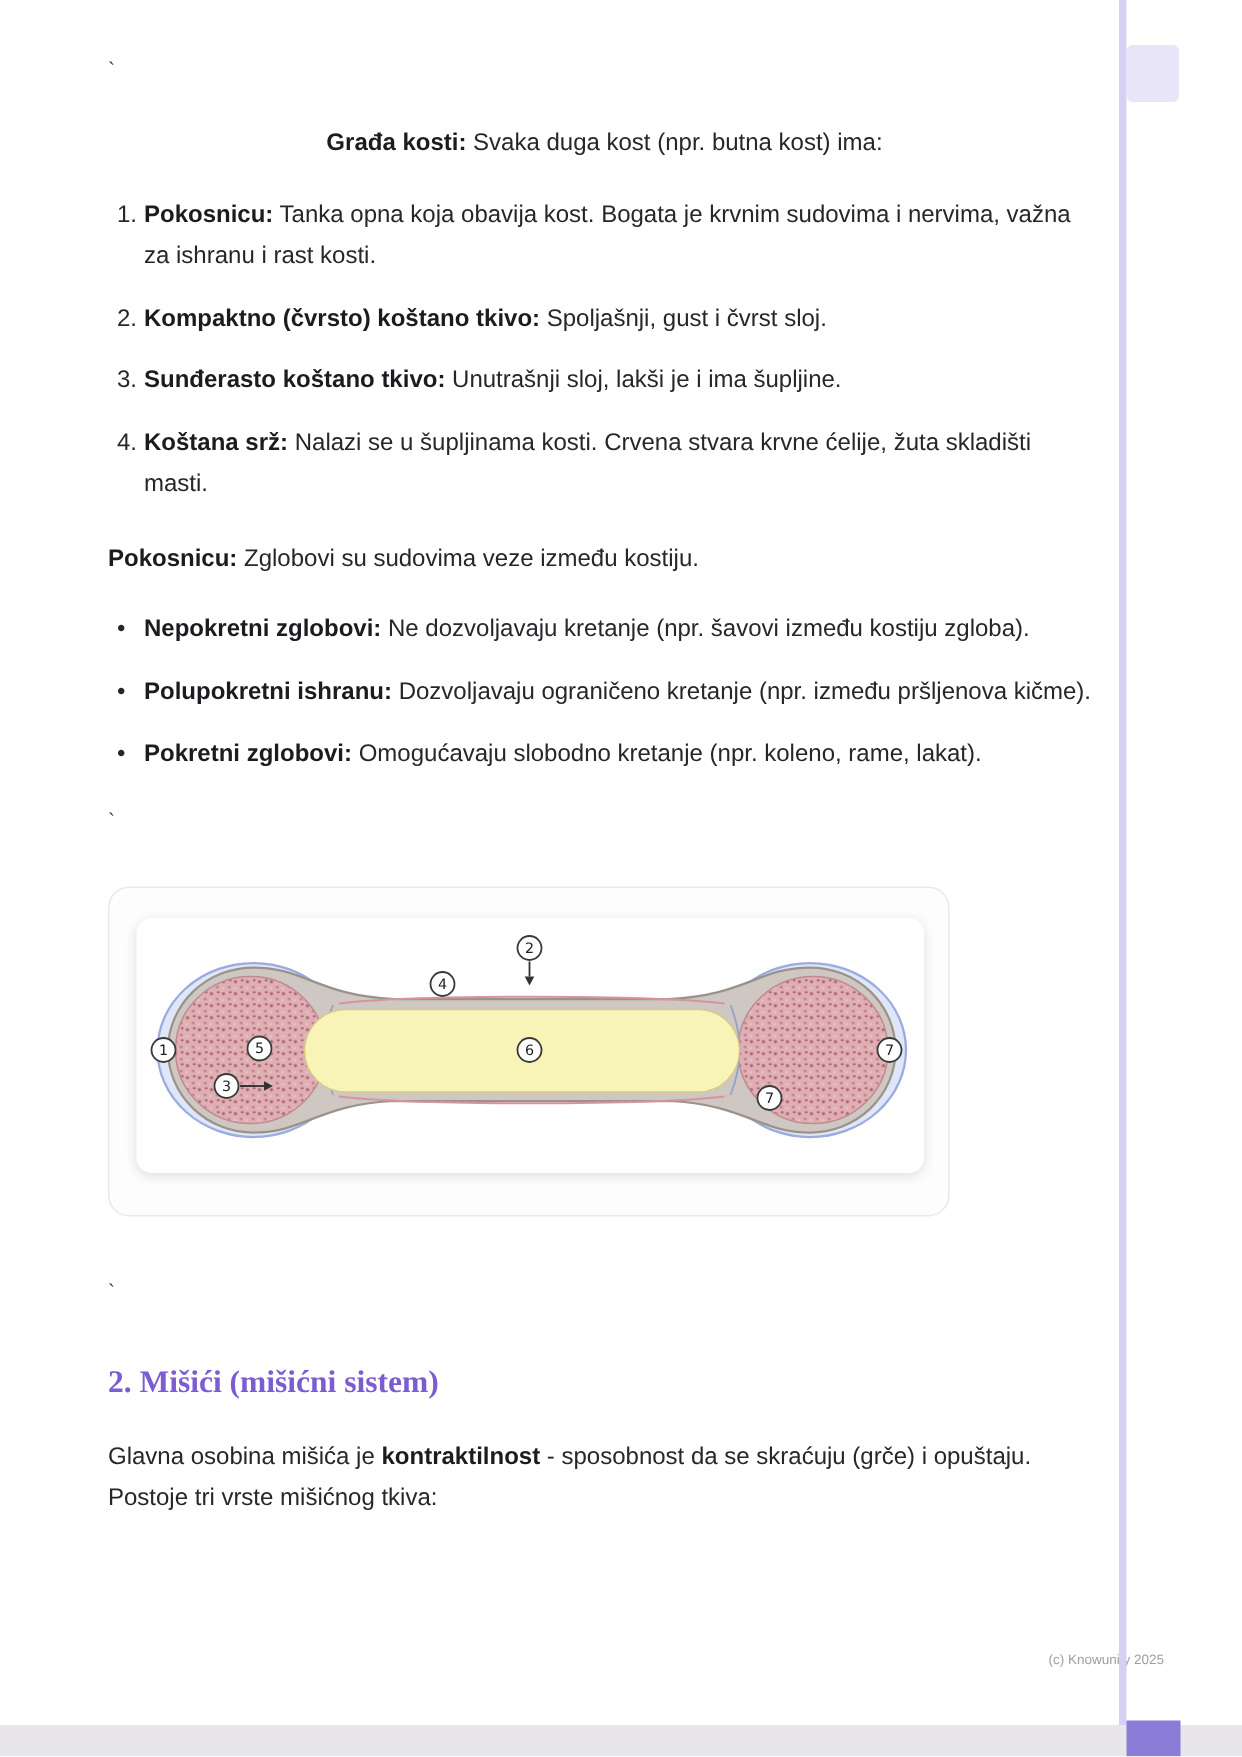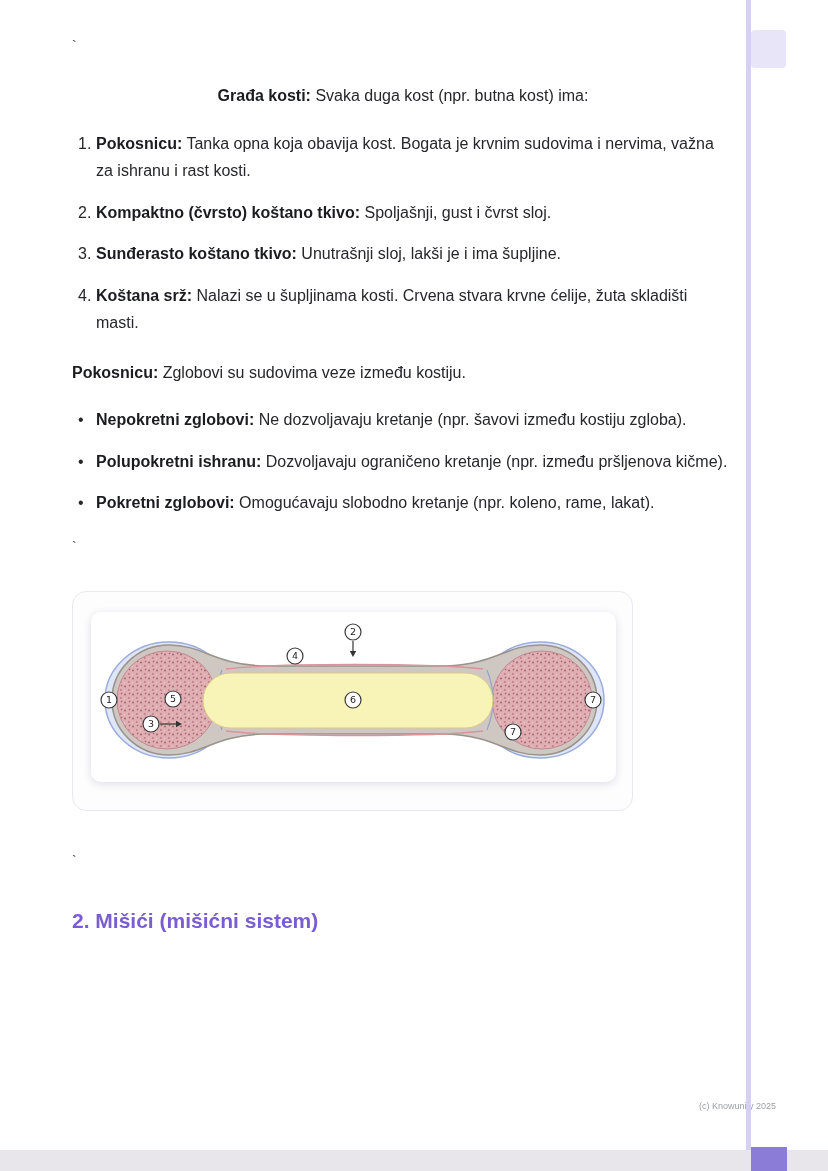--- a/index.html
+++ b/index.html
@@ -28,21 +28,21 @@
   }
   .illustration {
     width:525px; height:170px; background:#ffffff; border-radius:10px;
     box-shadow:0 2px 8px rgba(45,45,70,0.14);
   }
   .caption {
     margin-top:16px; text-align:center; font-style:italic;
     color:#63666d; font-size:15px; line-height:26px; padding:0 24px;
   }
   
-  .h2-muscles { margin-top:40px; font-size:21px; font-weight:700; color:#7a5cd3; }
+  .h2-muscles { margin-top:40px; font-size:21px; font-weight:700; color:#7a5cd3;font-family:Liberation Serif, serif; }
   .para-muscles { margin-top:24px; }
   
   .scroll-track { position:absolute; top:0; right:77px; width:5px; height:1171px; background:#d6d0f2; }
   .scroll-thumb { position:absolute; top:30px; right:42px; width:35px; height:38px; background:#e9e5f9; border-radius:4px; }
   .bottom-band { position:absolute; left:0; bottom:0; width:828px; height:21px; background:#e8e6ea; }
   .corner-block { position:absolute; right:41px; bottom:0; width:36px; height:24px; background:#8b7cd8; }
   .watermark { position:absolute; top:1101px; right:52px; font-size:9px; color:#9b9fa6; }
   svg text.mnum { font-family:"DejaVu Sans", sans-serif; font-size:9.5px; fill:#222; }
 </style>
 </head>
@@ -165,20 +165,21 @@
             <text class="mnum" x="422" y="123.3" text-anchor="middle">7</text>
           </g>
         </svg>
       </div>
     </div>
 
     <div class="tick tick-3">`</div>
 
     <div class="h2-muscles">2. Mišići (mišićni sistem)</div>
 
+    <p class="para para-muscles"><span>Glavna osobina mišića je </span><strong>kontraktilnost</strong><span> - sposobnost da se skraćuju (grče) i opuštaju. Postoje tri vrste mišićnog tkiva:</span></p>
 
   </div>
 
   <div class="watermark">(c) Knowunity 2025</div>
 
   <div class="scroll-track"></div>
   <div class="scroll-thumb"></div>
   <div class="bottom-band"></div>
   <div class="corner-block"></div>
 

